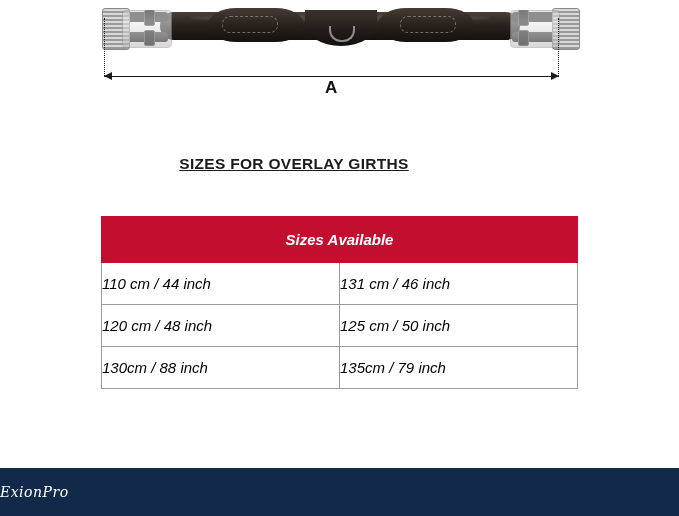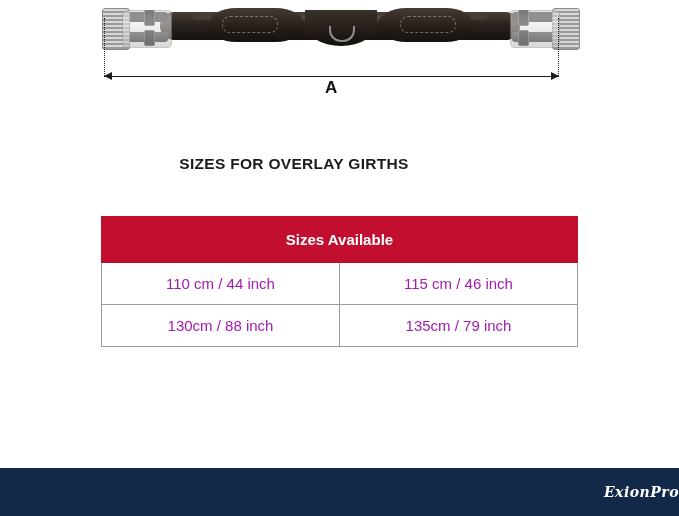--- a/index.html
+++ b/index.html
@@ -219,61 +219,61 @@
   
   .section-heading {
     position: absolute;
     left: 0;
     top: 155px;
     width: 588px;
     text-align: center;
     font-size: 15.5px;
     font-weight: bold;
     color: #1b1b1b;
+    text-decoration: underline;
     letter-spacing: 0.3px;
   }
 
   
   .sizes-table {
     position: absolute;
     left: 101px;
     top: 216px;
     width: 477px;
     border-collapse: collapse;
     table-layout: fixed;
+    font-style: italic;
   }
   .sizes-table th {
     background: #c20f2f;
     color: #ffffff;
     font-size: 15px;
     font-weight: bold;
     padding: 14px 0;
     text-align: center;
     border: 1px solid #c20f2f;
   }
   .sizes-table td {
     border: 1px solid #9a9a9a;
     font-size: 15px;
-    color: #a21caf;
-    text-align: center;
+    color: #000000;
     padding: 12px 0;
   }
 
   
   .footer {
     position: absolute;
     left: 0;
     bottom: 0;
     width: 679px;
     height: 48px;
     background: #12294a;
     display: flex;
     align-items: center;
-    justify-content: flex-end;
-    font-weight: bold;
+    justify-content: flex-start;
   }
   .footer-logo {
     color: #ffffff;
     font-family: "DejaVu Serif", serif;
     font-style: italic;
     font-size: 14px;
     letter-spacing: 0.5px;
   }
 </style>
 </head>
@@ -332,21 +332,25 @@
 
   <table class="sizes-table">
     <thead>
       <tr>
         <th colspan="2">Sizes Available</th>
       </tr>
     </thead>
     <tbody>
       <tr>
         <td>110 cm / 44 inch</td>
-        <td>115 cm / 46 inch</td>
+        <td>131 cm / 46 inch</td>
+      </tr>
+      <tr>
+        <td>120 cm / 48 inch</td>
+        <td>125 cm / 50 inch</td>
       </tr>
       <tr>
         <td>130cm / 88 inch</td>
         <td>135cm / 79 inch</td>
       </tr>
     </tbody>
   </table>
 
   <div class="footer">
     <div class="footer-logo">ExionPro</div>

